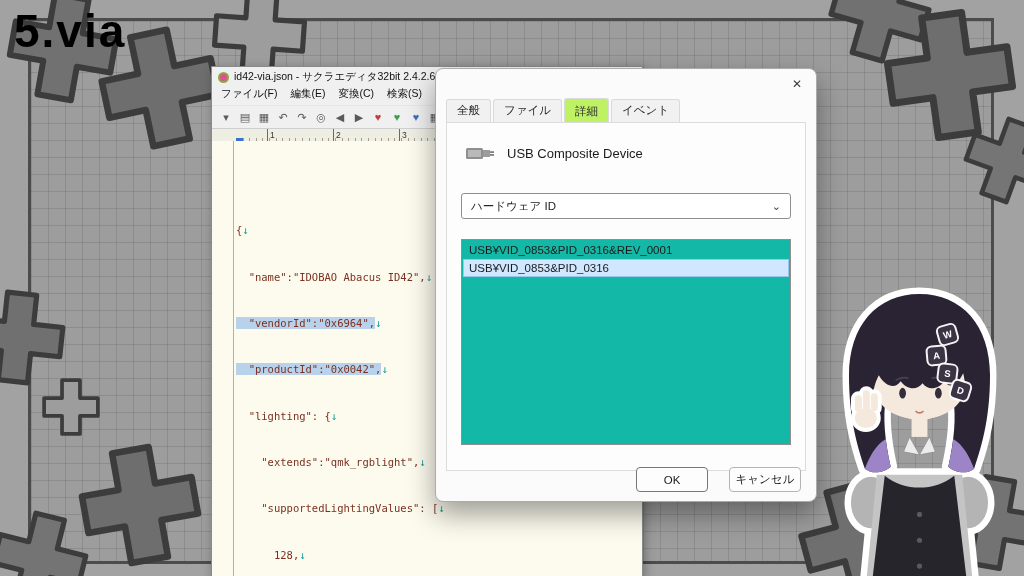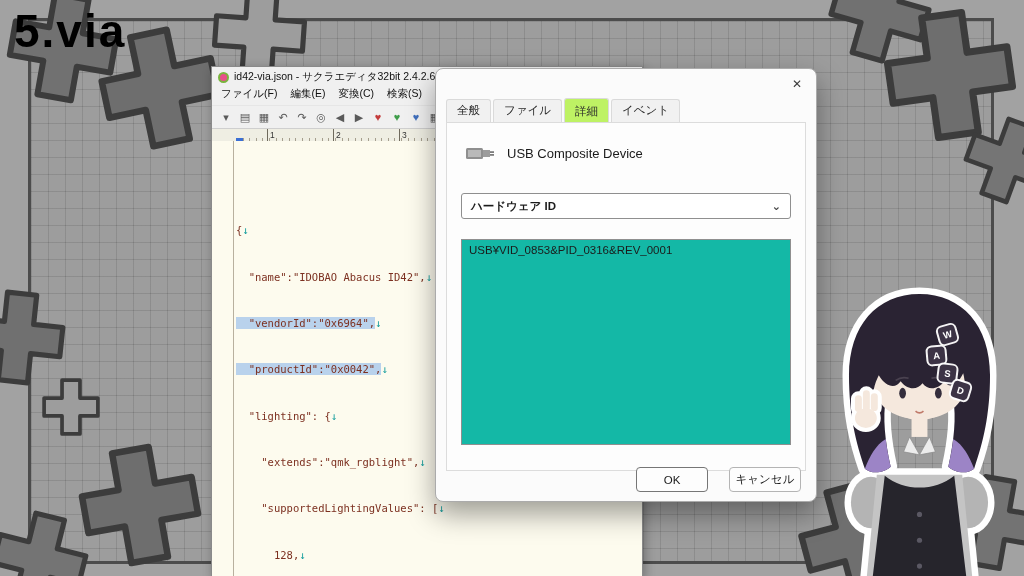--- a/index.html
+++ b/index.html
@@ -77,21 +77,21 @@
     position:absolute;left:10px;right:10px;top:53px;height:349px;
     background:#fdfdfd;border:1px solid #dcdcdc;box-sizing:border-box;
     padding:14px;
   }
   .device-row{display:flex;align-items:center;gap:12px;margin:6px 0 30px 4px;}
   .device-name{font-size:13px;}
   .field-label{font-size:11.5px;margin:0 0 5px 1px;}
   .combo{
     height:24px;border:1px solid #8f8f8f;border-radius:3px;background:#fff;
     display:flex;align-items:center;justify-content:space-between;
-    padding:0 9px;font-size:11.5px;margin-bottom:20px;font-weight:bold;
+    padding:0 9px;font-size:11.5px;margin-bottom:20px;
   }
   .combo-chevron{color:#444;font-size:11px;}
   .listbox{border:1px solid #8f8f8f;background:#14b8a6;height:202px;padding:1px;overflow:hidden;font-size:11.5px;}
   .lb-item{padding:2px 5px;border:1px solid transparent;white-space:nowrap;}
   .lb-item.selected{background:#cfe8ff;border-color:#98c7ee;}
   .dlg-buttons{position:absolute;right:15px;bottom:9px;display:flex;gap:21px;}
   .btn{min-width:70px;height:23px;display:flex;align-items:center;justify-content:center;
     background:#fdfdfd;border:1px solid #b4b4b4;border-radius:4px;font-size:11.5px;}
   .btn.default{border-color:#767676;}
   
@@ -317,20 +317,21 @@
       </svg>
       <span class="device-name">USB Composite Device</span>
     </div>
     <div class="combo">
       <span>ハードウェア ID</span>
       <span class="combo-chevron">⌄</span>
     </div>
     <div class="listbox">
 
     <div class="lb-item">USB¥VID_0853&amp;PID_0316&amp;REV_0001</div>
+        <div class="lb-item selected">USB¥VID_0853&amp;PID_0316</div>
       </div>
   </div>
   <div class="dlg-buttons">
     <div class="btn default">OK</div>
     <div class="btn">キャンセル</div>
   </div>
 </div>
 
 <div class="character">
   <svg viewBox="0 0 210 300">

